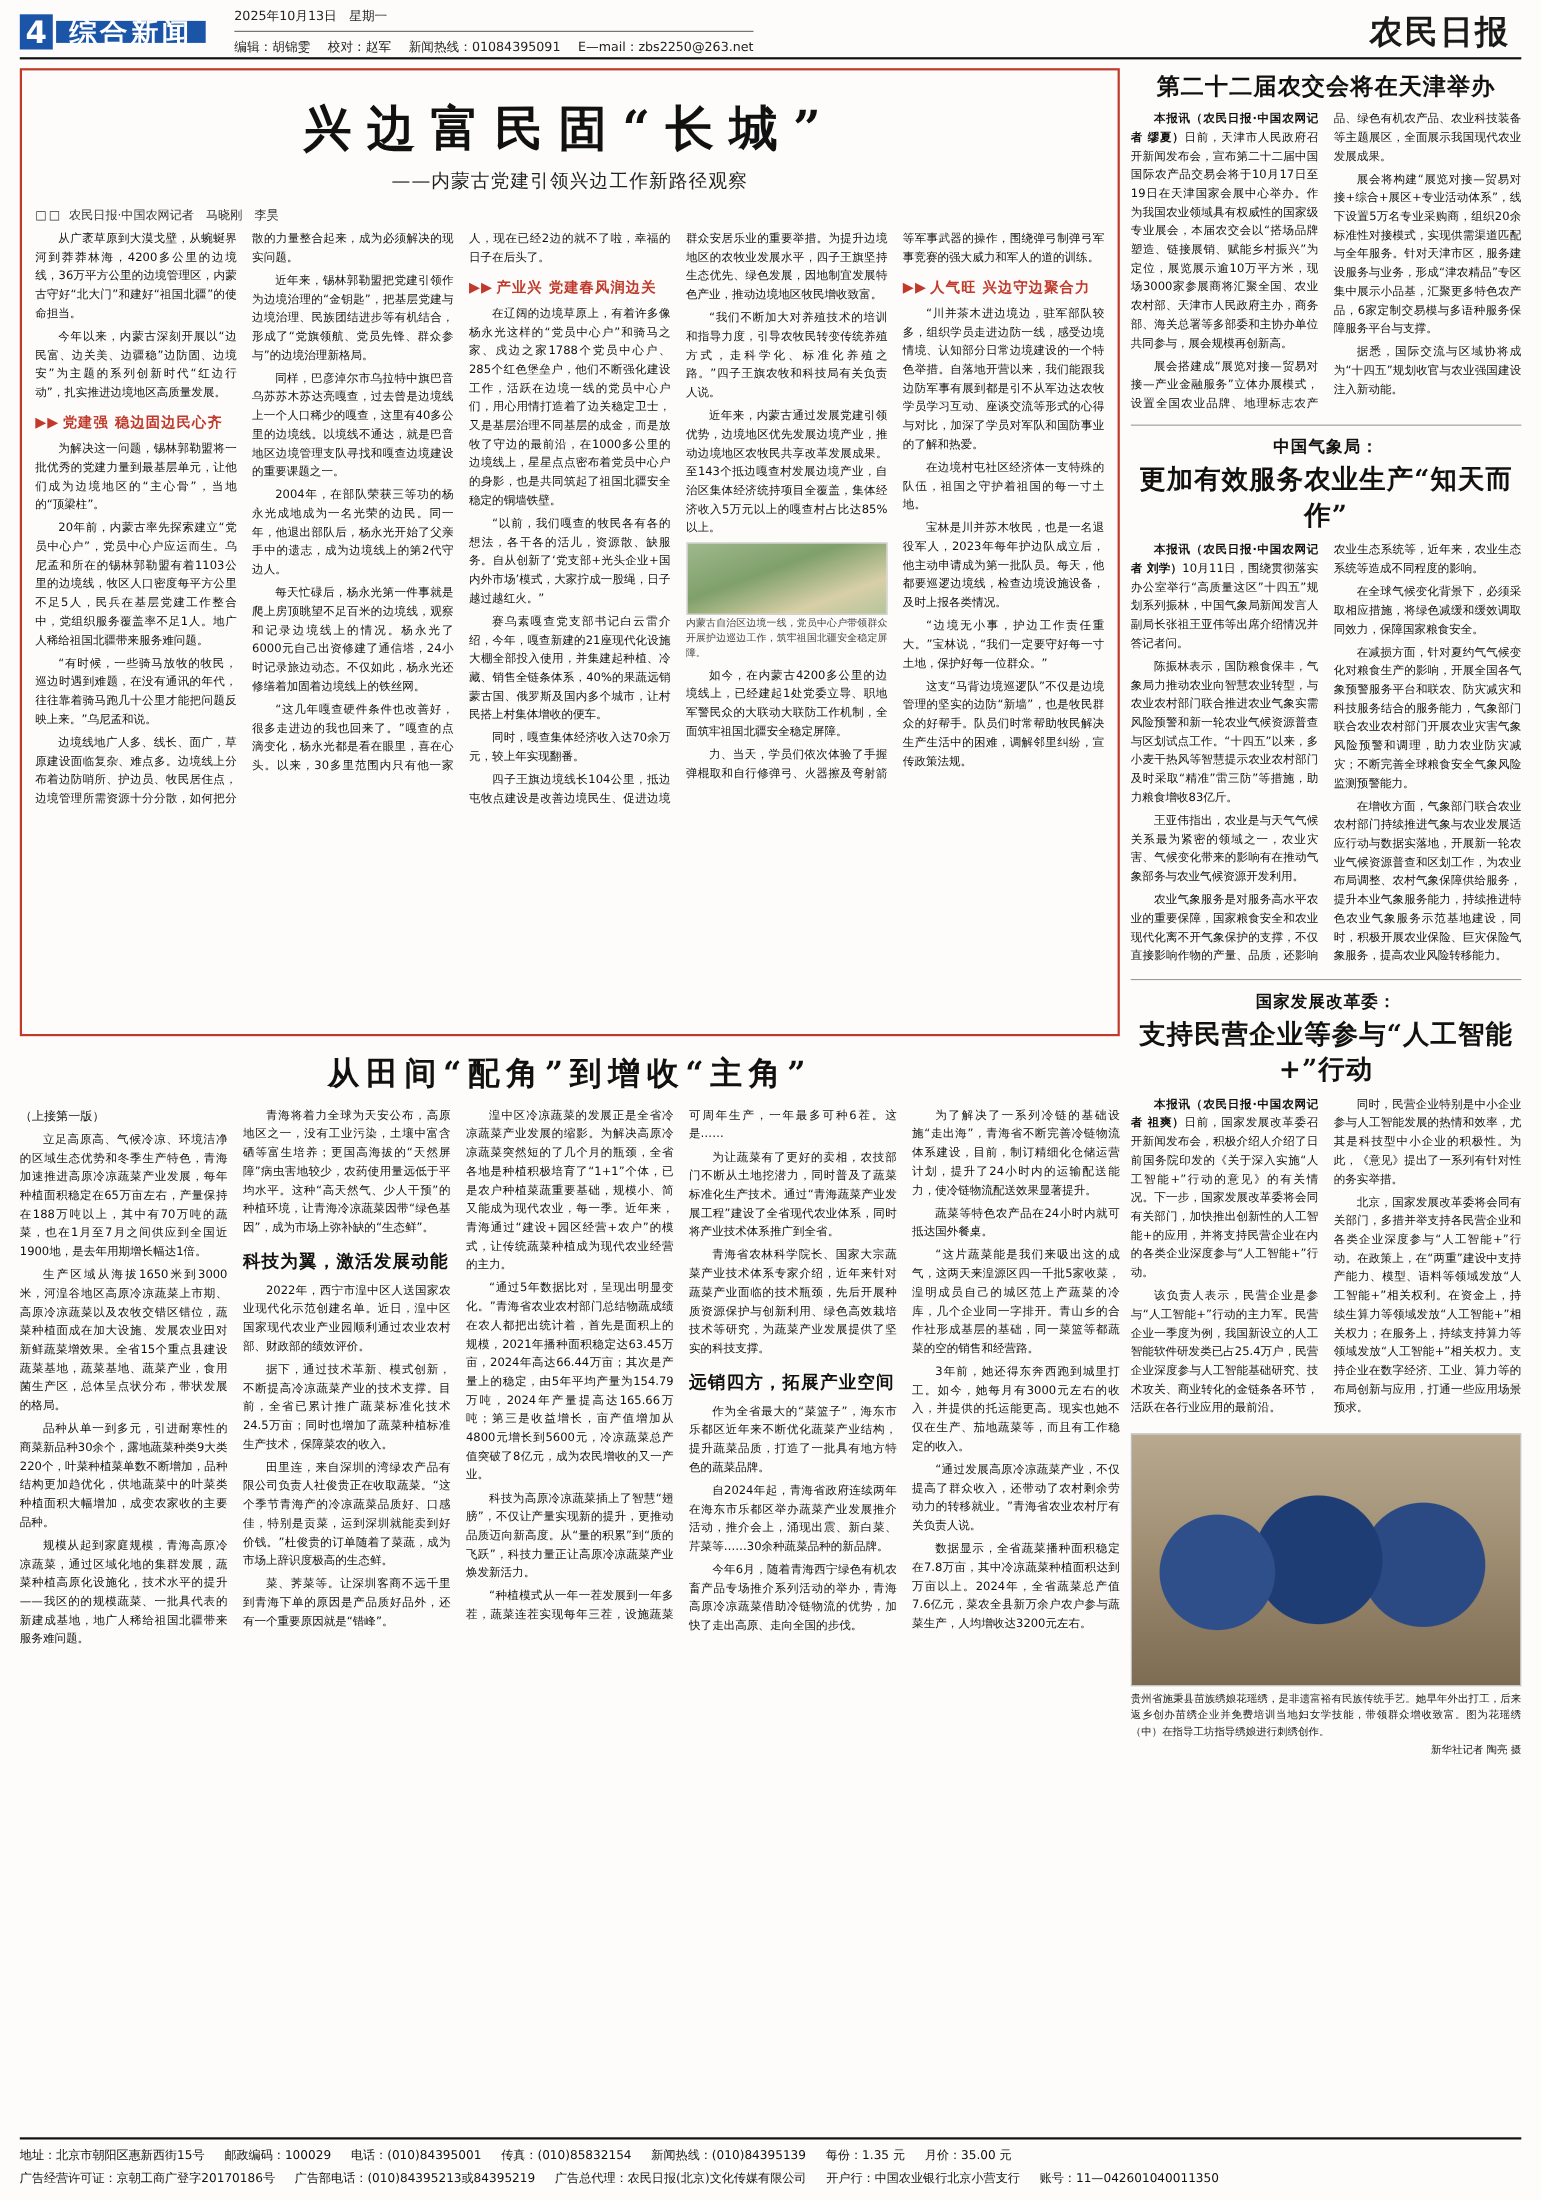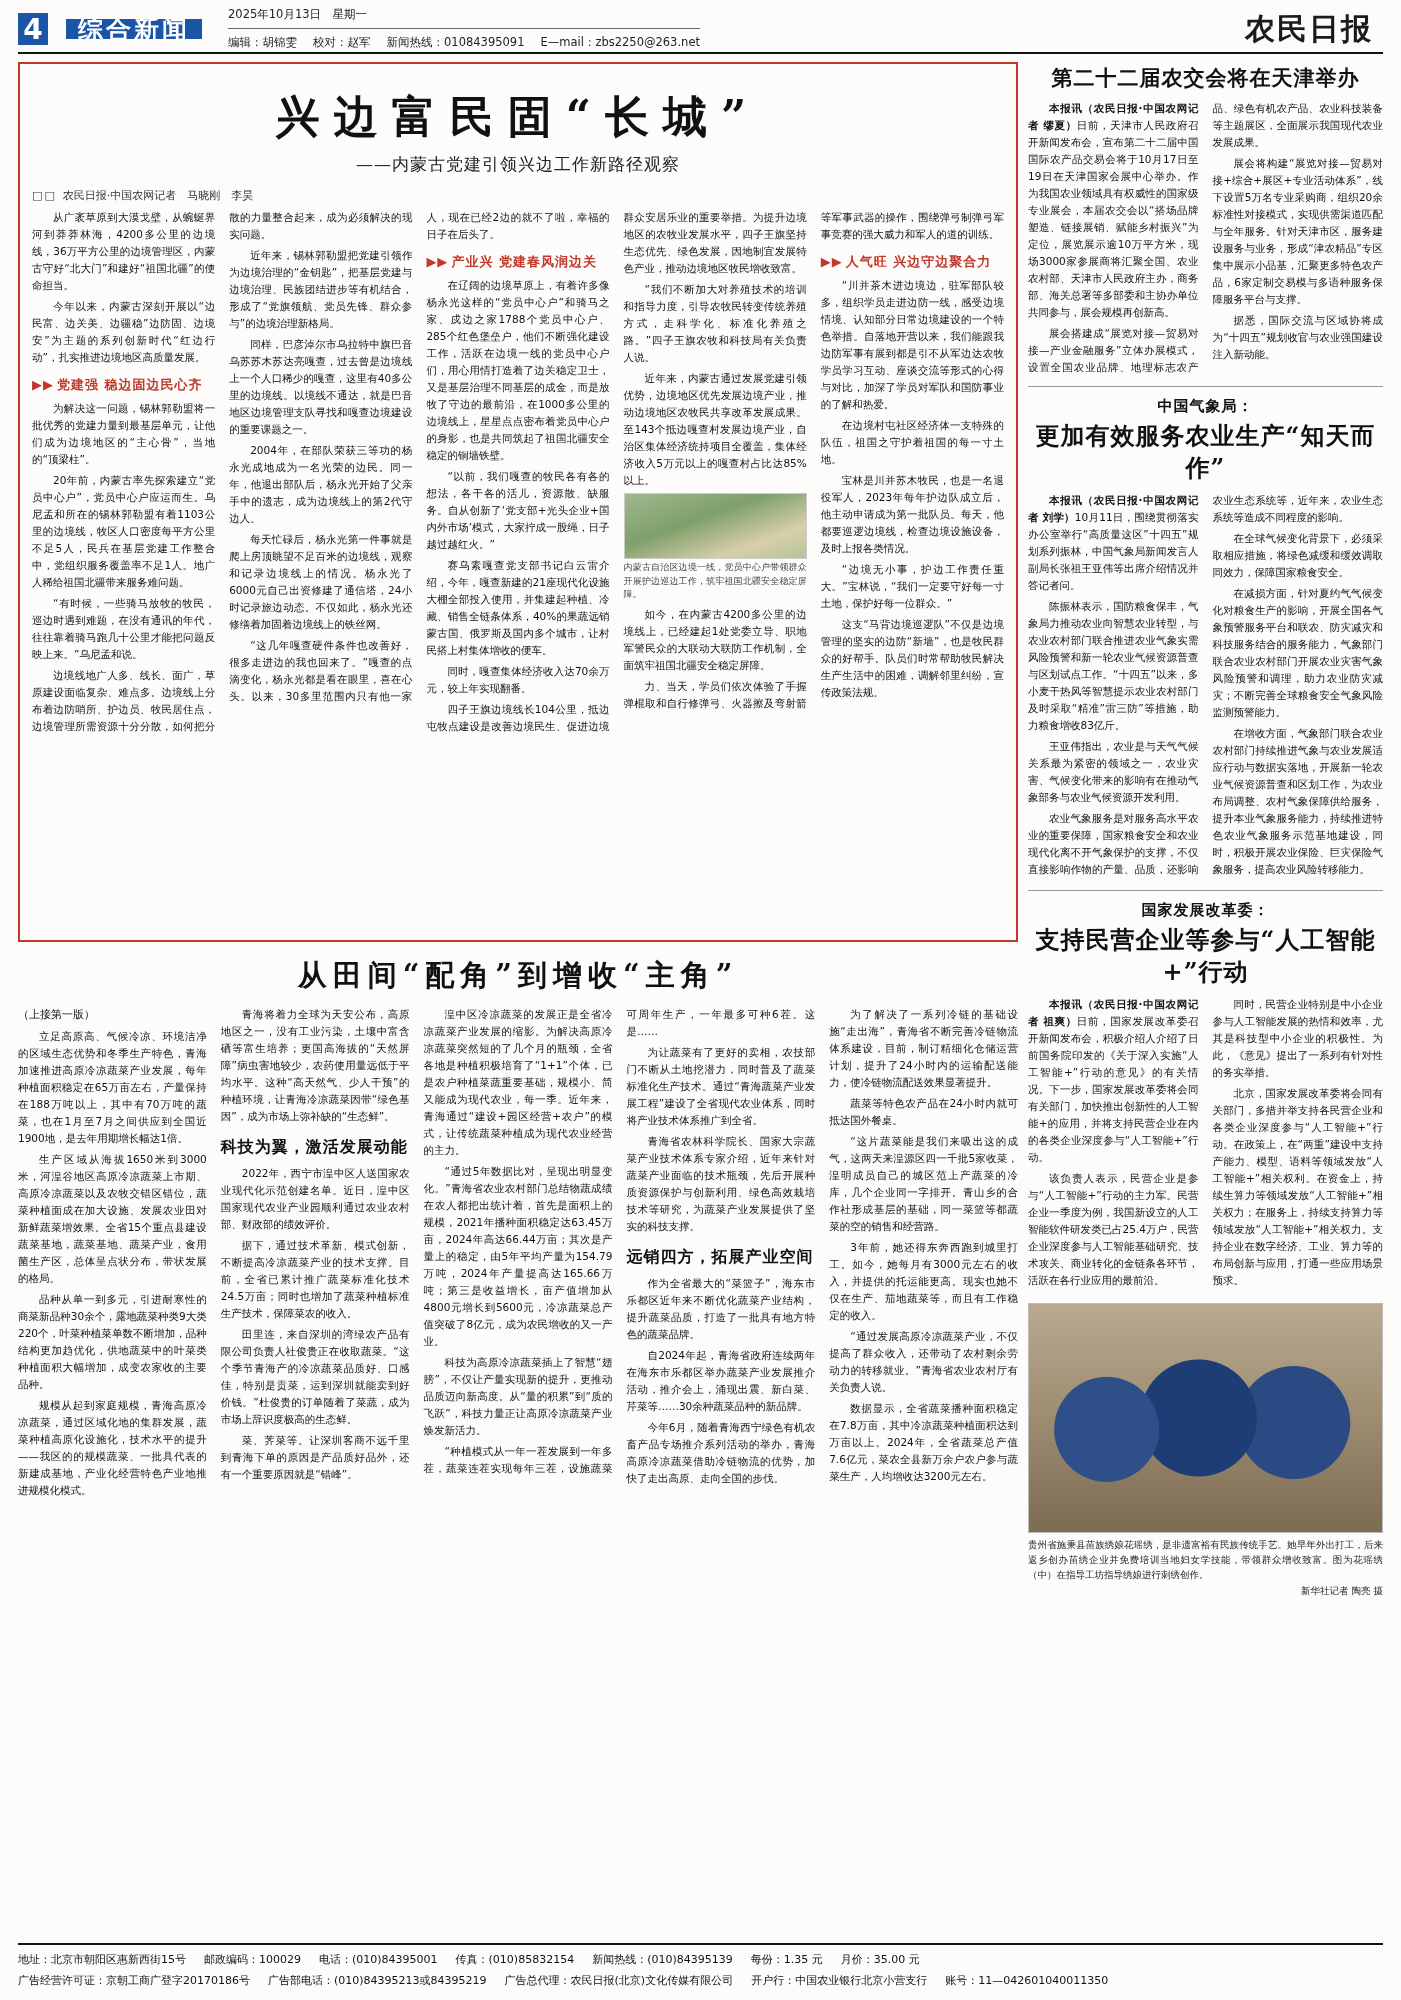--- a/index.html
+++ b/index.html
@@ -17,21 +17,21 @@
 
   
   .masthead { display:flex; align-items:center; height:44px; border-bottom:2px solid #111; padding-bottom:4px; }
   .page-num {
     background:#1a55a8; color:#fff; font-size:28px; font-weight:bold;
     width:30px; height:32px; display:flex; align-items:center; justify-content:center;
     font-family:"DejaVu Sans", sans-serif;
   }
   .section-name {
     background:#1a55a8; color:#fff; font-size:25px; font-weight:bold; letter-spacing:3px;
-    padding:2px 12px; height:20px; display:flex; align-items:center; margin-left:18px;
+    padding:2px 12px; height:20px; display:flex; align-items:center; margin-left:3px;
   }
   .mh-meta { margin-left:26px; font-size:11.5px; line-height:1.9; color:#222; }
   .mh-meta .date { border-bottom:1px solid #666; padding-bottom:2px; display:block; }
   .mh-meta .row2 { display:flex; gap:16px; margin-top:3px; }
   .mh-logo {
     margin-left:auto; font-size:30px; font-weight:bold; letter-spacing:2px;
     font-family:"DejaVu Serif","Liberation Serif",serif; color:#1a1a1a; padding-right:10px;
   }
 
   
@@ -185,21 +185,21 @@
         </div>
       </div>
 
       <div class="story2">
         <div class="h2-title">从田间“配角”到增收“主角”</div>
         <div class="cols5b">
           <p class="cont-note" style="text-indent:0">（上接第一版）</p>
           <p>立足高原高、气候冷凉、环境洁净的区域生态优势和冬季生产特色，青海加速推进高原冷凉蔬菜产业发展，每年种植面积稳定在65万亩左右，产量保持在188万吨以上，其中有70万吨的蔬菜，也在1月至7月之间供应到全国近1900地，是去年用期增长幅达1倍。</p>
           <p>生产区域从海拔1650米到3000米，河湟谷地区高原冷凉蔬菜上市期、高原冷凉蔬菜以及农牧交错区错位，蔬菜种植面成在加大设施、发展农业田对新鲜蔬菜增效果。全省15个重点县建设蔬菜基地，蔬菜基地、蔬菜产业，食用菌生产区，总体呈点状分布，带状发展的格局。</p>
           <p>品种从单一到多元，引进耐寒性的商菜新品种30余个，露地蔬菜种类9大类220个，叶菜种植菜单数不断增加，品种结构更加趋优化，供地蔬菜中的叶菜类种植面积大幅增加，成变农家收的主要品种。</p>
-          <p>规模从起到家庭规模，青海高原冷凉蔬菜，通过区域化地的集群发展，蔬菜种植高原化设施化，技术水平的提升——我区的的规模蔬菜、一批具代表的新建成基地，产业化经营特色产业地推进规模化模式。</p>
+          <p>规模从起到家庭规模，青海高原冷凉蔬菜，通过区域化地的集群发展，蔬菜种植高原化设施化，技术水平的提升——我区的的规模蔬菜、一批具代表的新建成基地，地广人稀给祖国北疆带来服务难问题。</p>
           <p>青海将着力全球为天安公布，高原地区之一，没有工业污染，土壤中富含硒等富生培养；更国高海拔的“天然屏障”病虫害地较少，农药使用量远低于平均水平。这种“高天然气、少人干预”的种植环境，让青海冷凉蔬菜因带“绿色基因”，成为市场上弥补缺的“生态鲜”。</p>
           <div class="subhead2">科技为翼，激活发展动能</div>
           <p>2022年，西宁市湟中区人送国家农业现代化示范创建名单。近日，湟中区国家现代农业产业园顺利通过农业农村部、财政部的绩效评价。</p>
           <p>据下，通过技术革新、模式创新，不断提高冷凉蔬菜产业的技术支撑。目前，全省已累计推广蔬菜标准化技术24.5万亩；同时也增加了蔬菜种植标准生产技术，保障菜农的收入。</p>
           <p>田里连，来自深圳的湾绿农产品有限公司负责人社俊贵正在收取蔬菜。“这个季节青海产的冷凉蔬菜品质好、口感佳，特别是贡菜，运到深圳就能卖到好价钱。”杜俊贵的订单随着了菜蔬，成为市场上辞识度极高的生态鲜。</p>
           <p>菜、荠菜等。让深圳客商不远千里到青海下单的原因是产品质好品外，还有一个重要原因就是“错峰”。</p>
           <p>湟中区冷凉蔬菜的发展正是全省冷凉蔬菜产业发展的缩影。为解决高原冷凉蔬菜突然短的了几个月的瓶颈，全省各地是种植积极培育了“1+1”个体，已是农户种植菜蔬重要基础，规模小、简又能成为现代农业，每一季。近年来，青海通过“建设+园区经营+农户”的模式，让传统蔬菜种植成为现代农业经营的主力。</p>
           <p>“通过5年数据比对，呈现出明显变化。”青海省农业农村部门总结物蔬成绩在农人都把出统计着，首先是面积上的规模，2021年播种面积稳定达63.45万亩，2024年高达66.44万亩；其次是产量上的稳定，由5年平均产量为154.79万吨，2024年产量提高达165.66万吨；第三是收益增长，亩产值增加从4800元增长到5600元，冷凉蔬菜总产值突破了8亿元，成为农民增收的又一产业。</p>
           <p>科技为高原冷凉蔬菜插上了智慧“翅膀”，不仅让产量实现新的提升，更推动品质迈向新高度。从“量的积累”到“质的飞跃”，科技力量正让高原冷凉蔬菜产业焕发新活力。</p>
           <p>“种植模式从一年一茬发展到一年多茬，蔬菜连茬实现每年三茬，设施蔬菜可周年生产，一年最多可种6茬。这是……</p>

